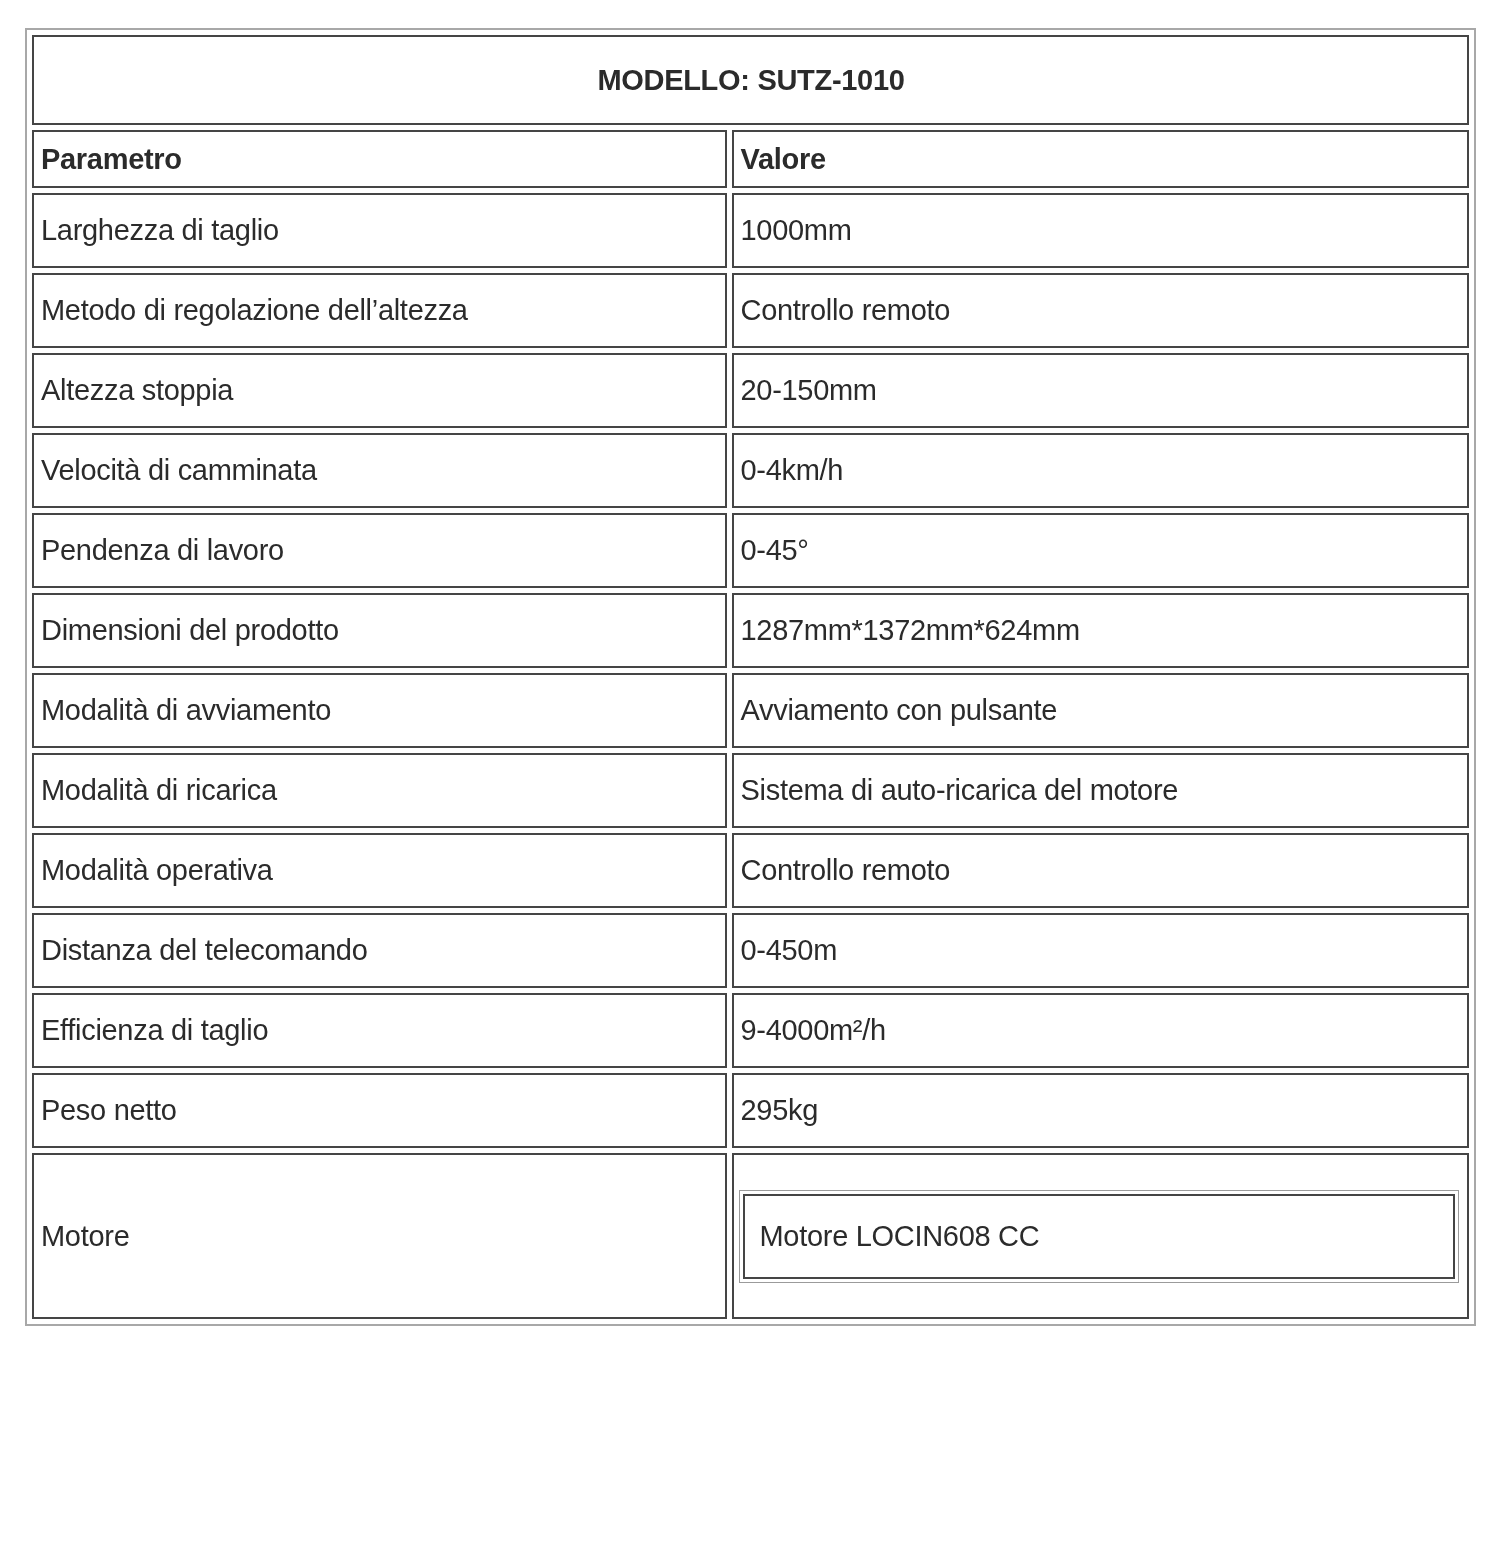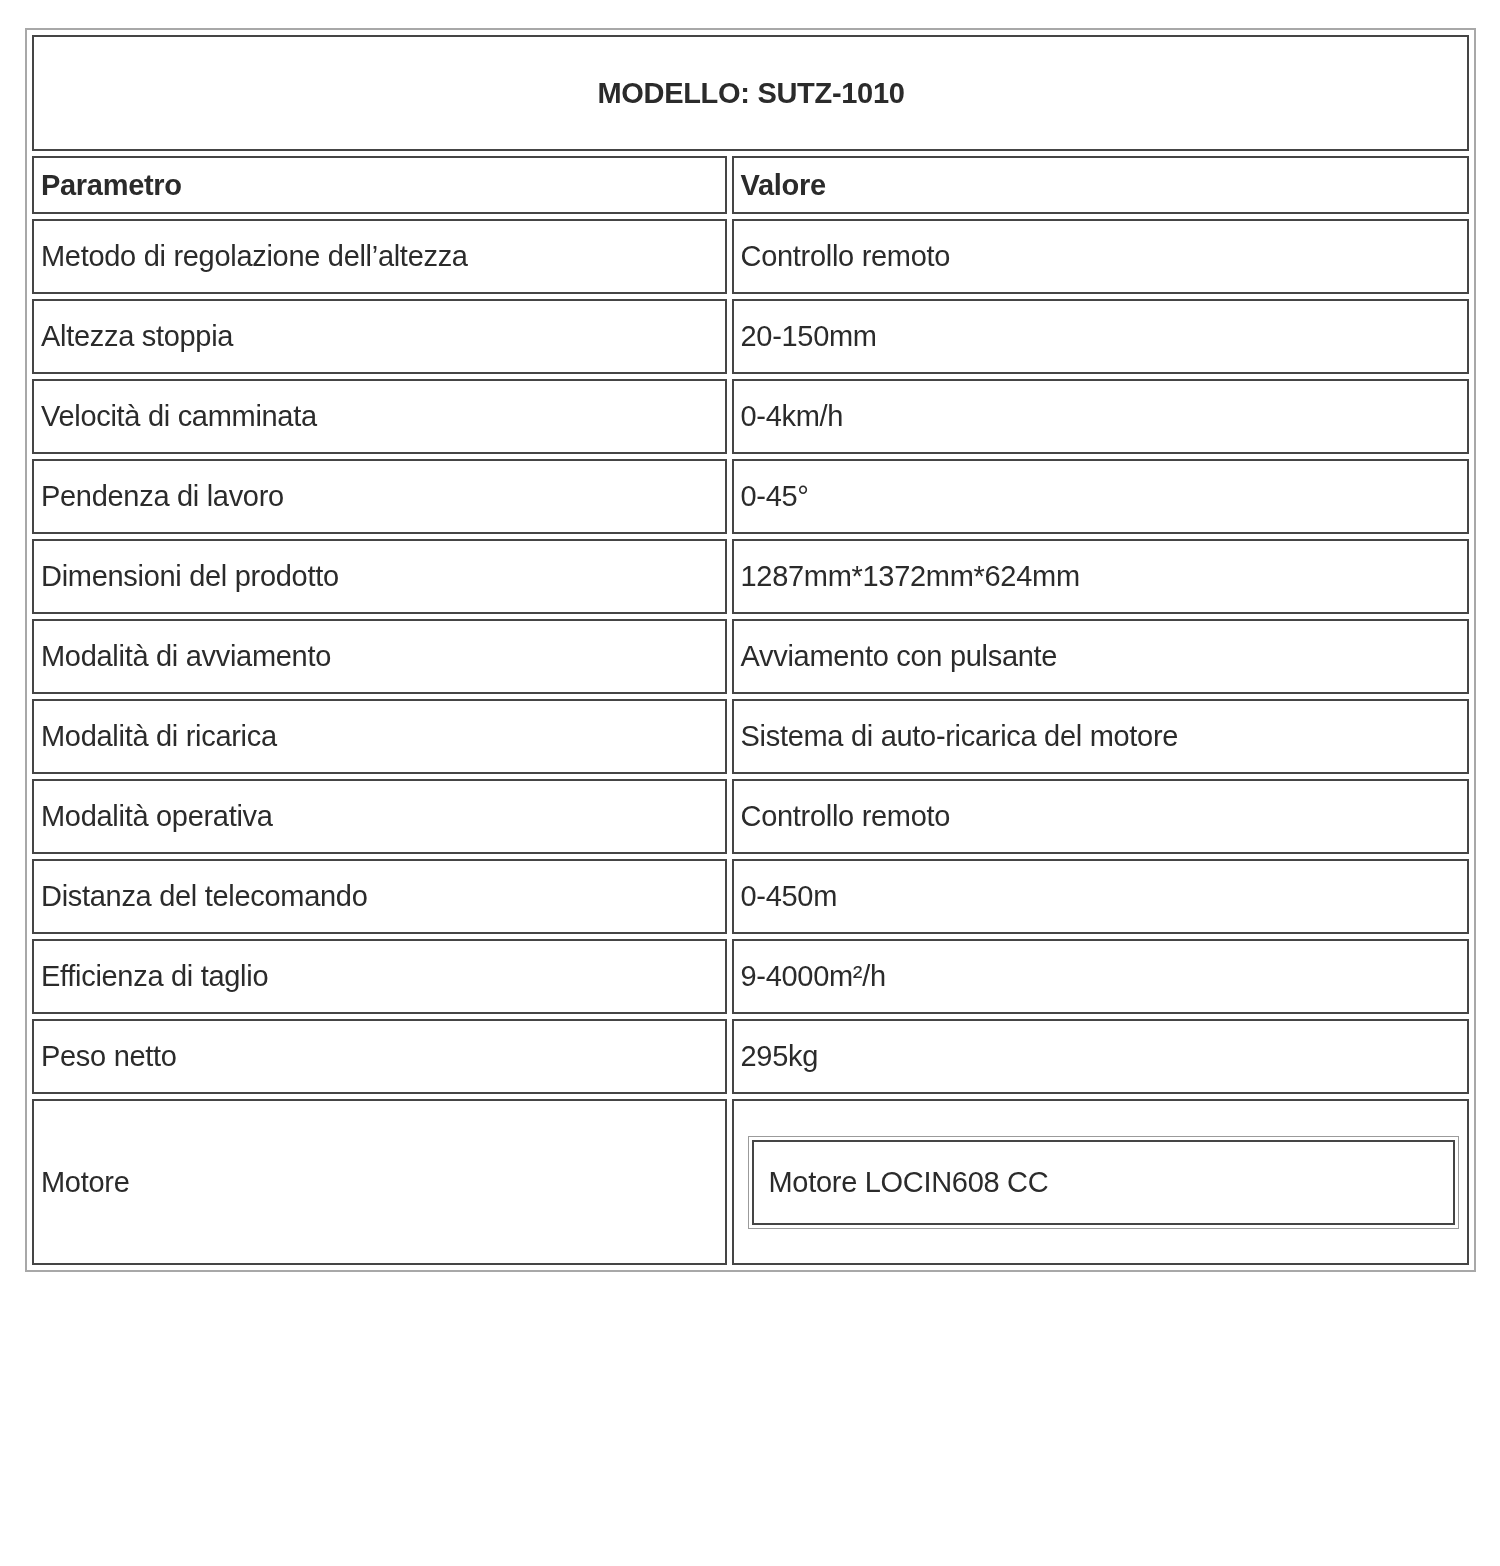--- a/index.html
+++ b/index.html
@@ -34,35 +34,35 @@
     background: var(--background);
     vertical-align: middle;
     padding: 0 6px 0 7px;
     font-size: 29px;
     letter-spacing: -0.3px;
     color: var(--text);
     overflow: hidden;
     white-space: nowrap;
   }
   .title-cell {
-    height: 116px;
+    height: 90px;
     text-align: center;
     font-weight: bold;
     font-size: 31px;
     letter-spacing: 0;
   }
   .header-cell {
     height: 58px;
     font-weight: bold;
     font-size: 30px;
     letter-spacing: -0.2px;
   }
   .data-cell { height: 75px; }
   .motor-row .data-cell { height: 166px; }
-  .motor-row .boxed-cell { padding: 0 8px 0 14px; }
+  .motor-row .boxed-cell { padding: 0 8px 0 5px; }
   .engine-box {
     border: 1px solid #9b9b9b;
     padding: 3px;
     width: 100%;
   }
   .engine-box-inner {
     border: 2px solid var(--cell-border);
     padding: 24px 10px 24px 15px;
     font-size: 29px;
     letter-spacing: -0.3px;
@@ -79,20 +79,24 @@
   <tbody>
     <tr>
       <td colspan="2" class="title-cell">MODELLO: SUTZ-1010</td>
     </tr>
     <tr>
       <td class="header-cell">Parametro</td>
       <td class="header-cell">Valore</td>
     </tr>
   </tbody>
   <tbody id="spec-rows">
+      <tr class="">
+        <td class="data-cell">Larghezza di taglio</td>
+        <td class="data-cell">1000mm</td>
+      </tr>
       <tr class="">
         <td class="data-cell">Metodo di regolazione dell’altezza</td>
         <td class="data-cell">Controllo remoto</td>
       </tr>
       <tr class="">
         <td class="data-cell">Altezza stoppia</td>
         <td class="data-cell">20-150mm</td>
       </tr>
       <tr class="">
         <td class="data-cell">Velocità di camminata</td>

